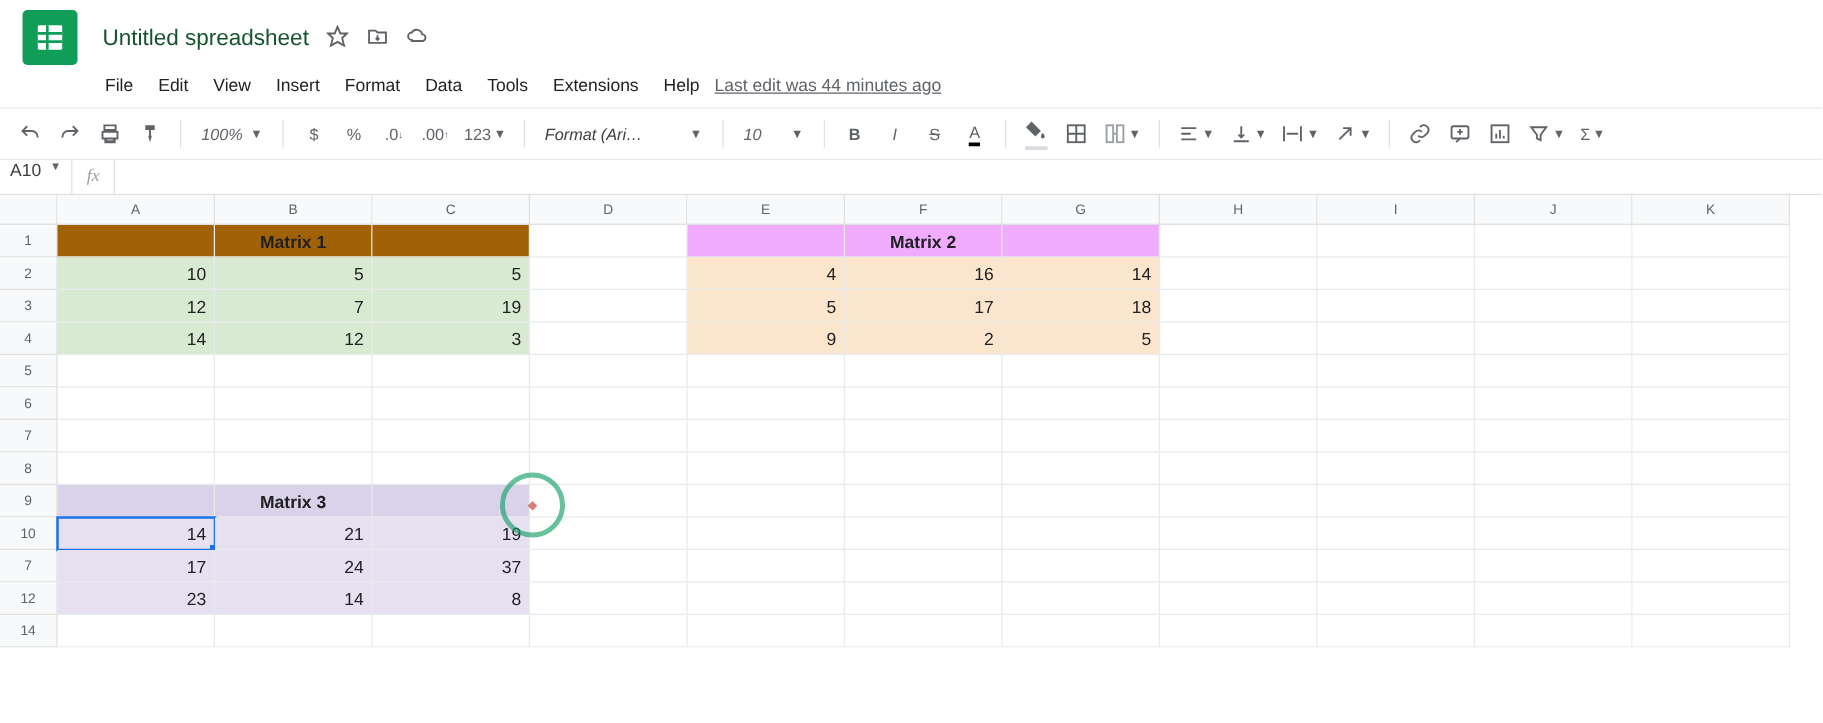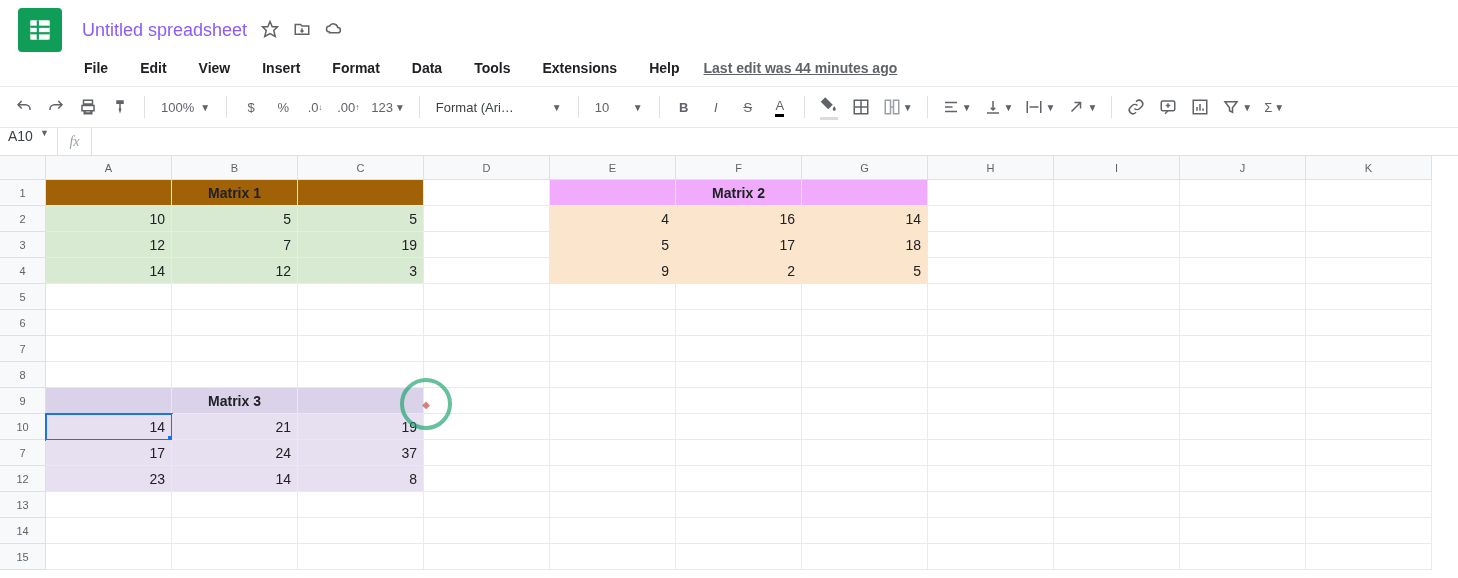--- a/index.html
+++ b/index.html
@@ -1,31 +1,31 @@
 <!DOCTYPE html>
 <html><head>
 <meta charset="utf-8">
 <style>
   * { box-sizing: border-box; margin: 0; padding: 0; }
   body { font-family: Arial, "Helvetica Neue", sans-serif; font-size: 13px; color: #3c4043; background: #fff; width: 1458px; }
   .titlebar { display: flex; align-items: center; padding: 8px 8px 0 8px; gap: 14px; }
   .app-icon { width: 44px; height: 44px; background: #0f9d58; border-radius: 4px; display:flex;align-items:center;justify-content:center; margin-left:10px; }
   .app-icon svg { width: 26px; height: 26px; }
   .title-area { display:flex; flex-direction:column; }
-  .doc-title { font-size: 18px; color: #8b5cf6; padding: 4px 6px; }
+  .doc-title { font-size: 18px; color: #14532d; padding: 4px 6px; }
   .title-actions { display:flex; gap:14px; align-items:center; margin-left:8px; color:#5f6368; }
   .title-actions svg { width:18px; height:18px; }
-  .menubar { display:flex; gap:16px; padding: 4px 12px 6px 76px; font-size:14px; align-items:center;font-weight:bold; }
+  .menubar { display:flex; gap:4px; padding: 4px 12px 6px 76px; font-size:14px; align-items:center; }
   .menubar .mitem { padding: 4px 8px; color:#202124; cursor:pointer; border-radius:4px; }
   .menubar .last-edit { color:#5f6368; text-decoration:underline; cursor:pointer; }
   .toolbar { display:flex; align-items:center; border-top:1px solid #e8eaed; border-bottom:1px solid #e8eaed; padding: 6px 10px; gap:4px; }
   .tbtn { min-width:28px; height:28px; display:flex; align-items:center; justify-content:center; color:#5f6368; cursor:pointer; border-radius:4px; padding:0 4px; font-size:13px; }
   .tsep { width:1px; height:22px; background:#e0e0e0; margin:0 6px; }
   .tbtn svg { width:18px; height:18px; }
-  .zoom-sel { display:flex; gap:4px; padding:0 6px; }
+  .zoom-sel { display:flex; gap:4px; padding:0 6px;font-style:italic; }
   .font-sel { width:110px; overflow:hidden; text-overflow:ellipsis; white-space:nowrap; color:#3c4043; }
   .caret { font-size:10px; color:#5f6368; margin-left:2px; }
   .formula-row { display:flex; align-items:center; border-bottom:1px solid #e0e0e0; height:28px; }
   .name-box { width:58px; padding:0 8px; color:#3c4043; font-size:14px; border-right:1px solid #e0e0e0; height:100%; display:flex; justify-content:space-between; }
   .name-caret { font-size:9px; color:#5f6368; }
   .fx { width:34px; display:flex; align-items:center; justify-content:center; font-style:italic; color:#9aa0a6; font-size:14px; border-right:1px solid #e0e0e0; height:100%; font-family: "Times New Roman", serif; text-align: center; }
   .formula-input { flex:1; padding:0 10px; font-size:14px; color:#3c4043; display:flex; align-items:center; font-family: "Courier New", monospace; white-space:pre; }
   .formula-input .ref1 { color:#f29900; }
   .formula-input .ref2 { color:#2e7d32; }
   .colhdr-row { display:flex; height:24px; }
@@ -430,49 +430,21 @@
     <div class="cell"></div>
     <div class="cell"></div>
     <div class="cell"></div>
     <div class="cell"></div>
     <div class="cell"></div>
     <div class="cell"></div>
     <div class="cell"></div>
   </div>
 
   <div class="row">
-      <div class="rowhdr">13</div>
-      <div class="cell"></div>
-      <div class="cell"></div>
-      <div class="cell"></div>
-      <div class="cell"></div>
-      <div class="cell"></div>
-      <div class="cell"></div>
-      <div class="cell"></div>
-      <div class="cell"></div>
-      <div class="cell"></div>
-      <div class="cell"></div>
-      <div class="cell"></div>
-    </div>
-  <div class="row">
       <div class="rowhdr">14</div>
-      <div class="cell"></div>
-      <div class="cell"></div>
-      <div class="cell"></div>
-      <div class="cell"></div>
-      <div class="cell"></div>
-      <div class="cell"></div>
-      <div class="cell"></div>
-      <div class="cell"></div>
-      <div class="cell"></div>
-      <div class="cell"></div>
-      <div class="cell"></div>
-    </div>
-  <div class="row">
-      <div class="rowhdr">15</div>
       <div class="cell"></div>
       <div class="cell"></div>
       <div class="cell"></div>
       <div class="cell"></div>
       <div class="cell"></div>
       <div class="cell"></div>
       <div class="cell"></div>
       <div class="cell"></div>
       <div class="cell"></div>
       <div class="cell"></div>

